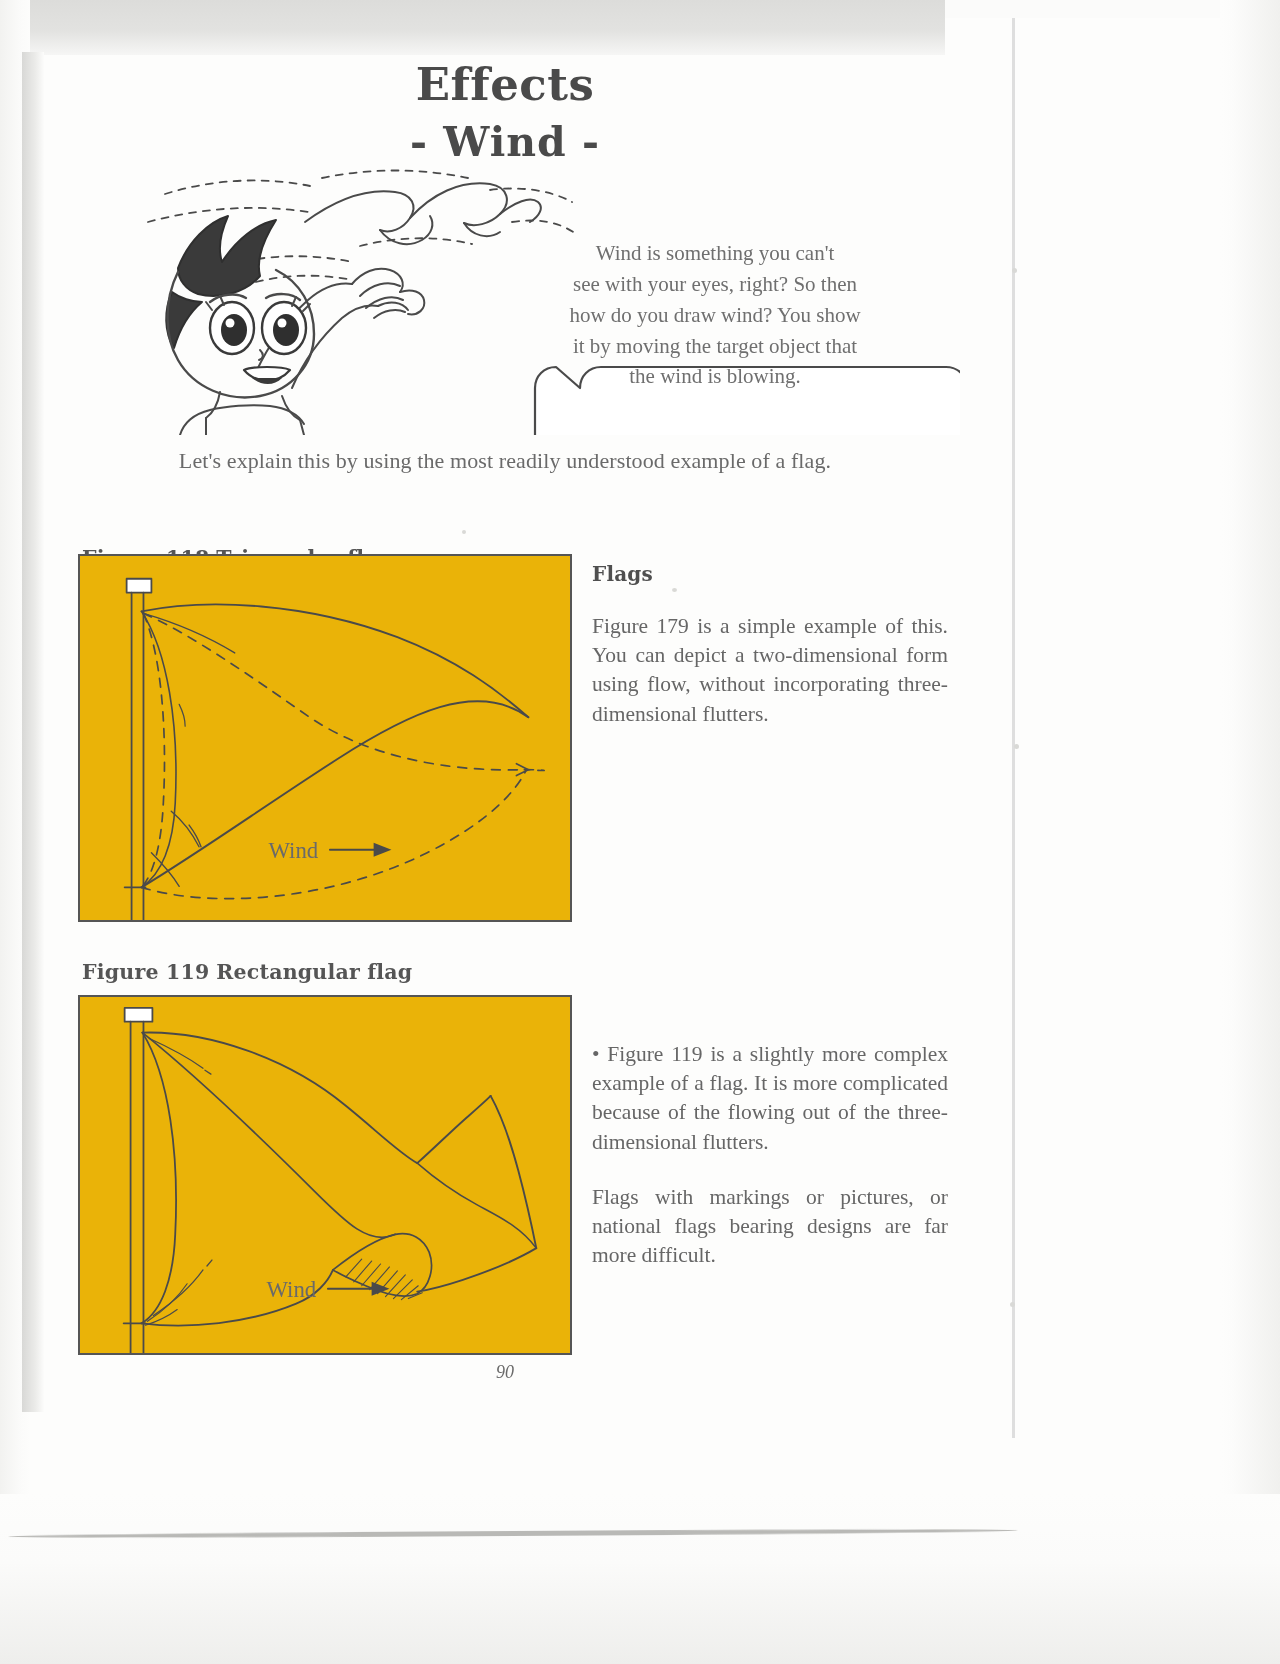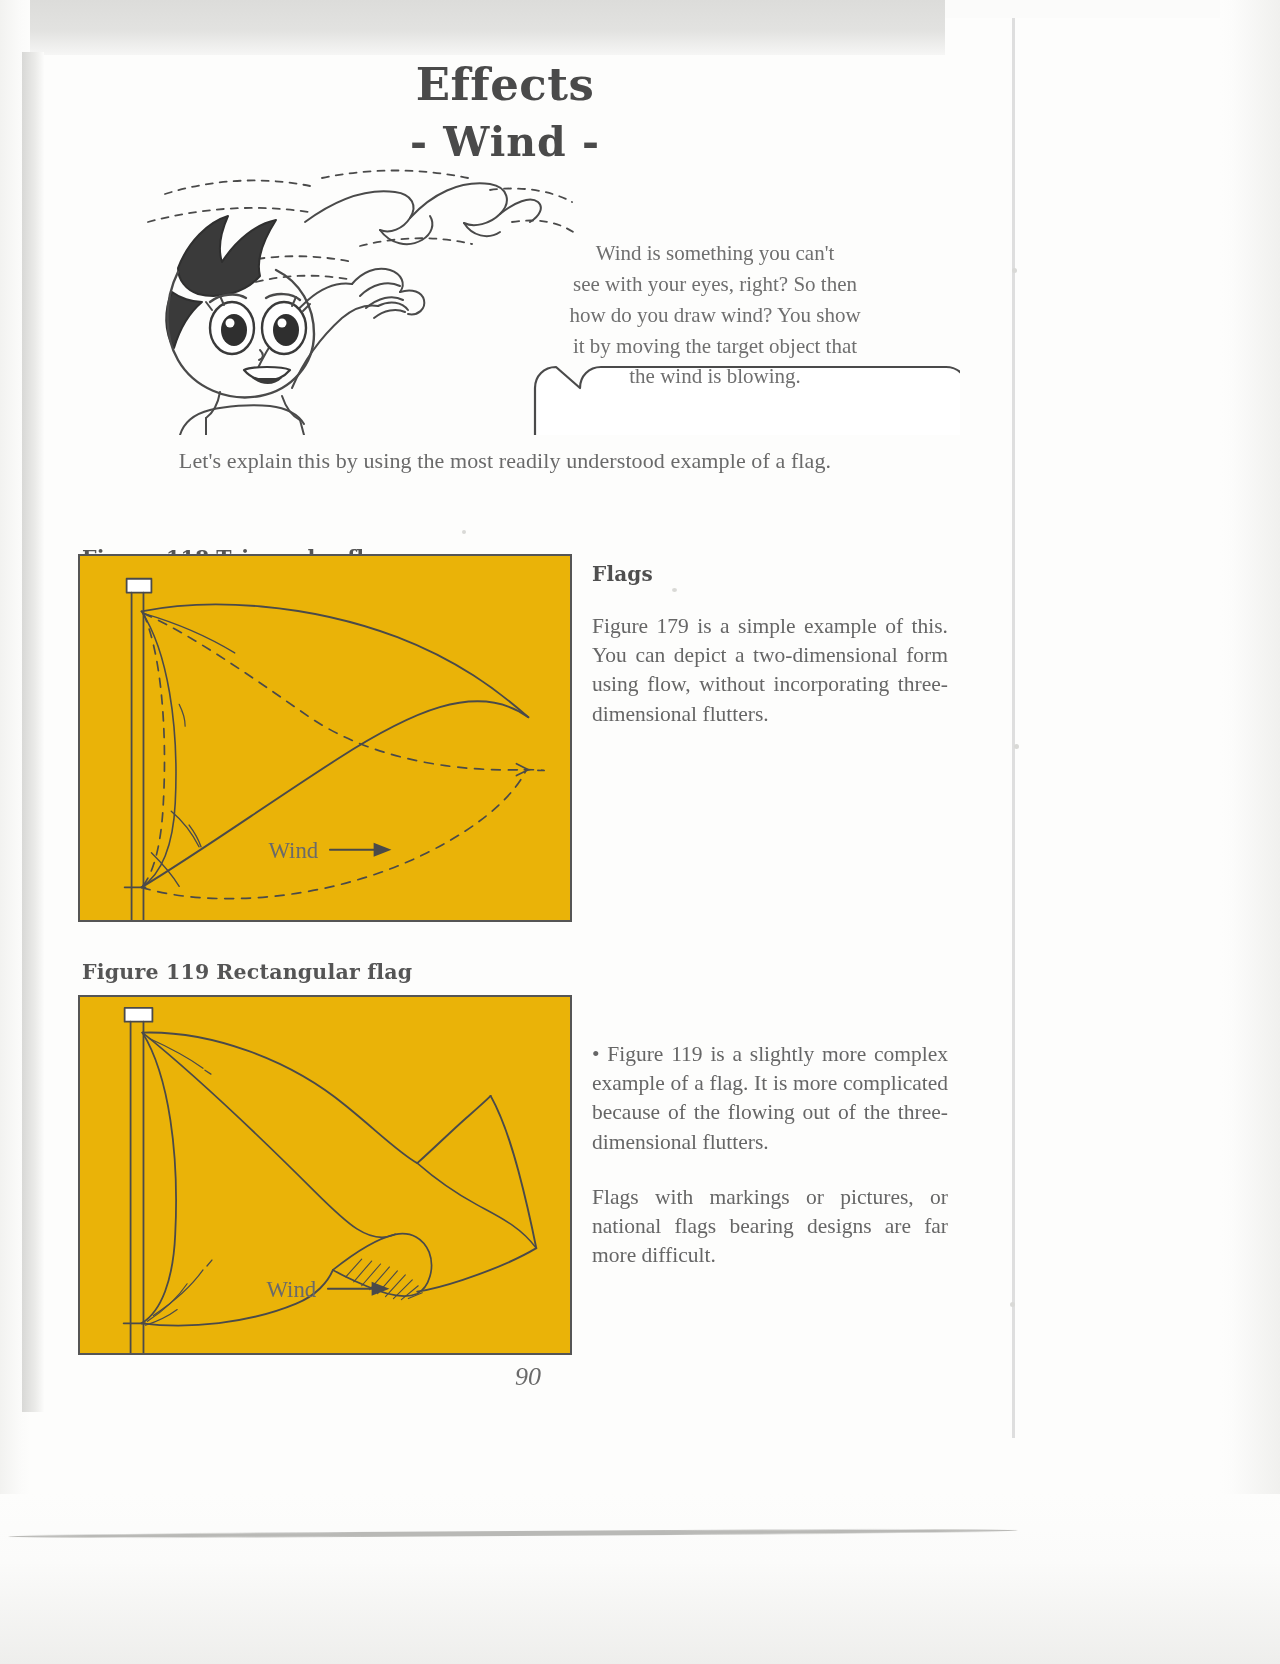--- a/index.html
+++ b/index.html
@@ -151,23 +151,22 @@
   }
   .col-para:last-child{margin-bottom:0;}
   #rc-top{top:562px;}
   #rc-bottom{top:1040px;}
 
   .page-number{
     position:absolute;left:0;top:1362px;width:1010px;
     text-align:center;
     font-family:"Liberation Serif", serif;
     font-style:italic;
-    font-size:26px;
+    font-size:18px;
     color:#6a6a6a;
-    padding-left:23px;
   }
 </style>
 </head>
 <body>
 
 <div id="scan-page">
   <div class="scan-top-band"></div>
   <div class="scan-top-band-right"></div>
   <div class="scan-edge-left"></div>
   <div class="scan-spine"></div>

